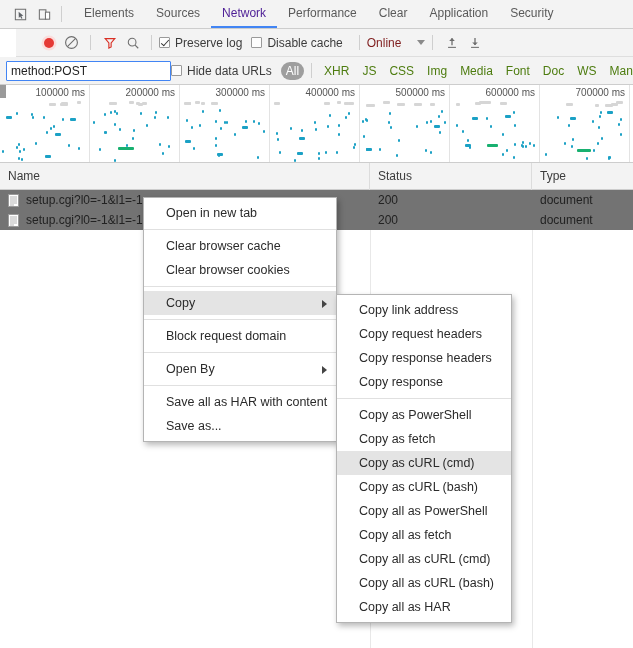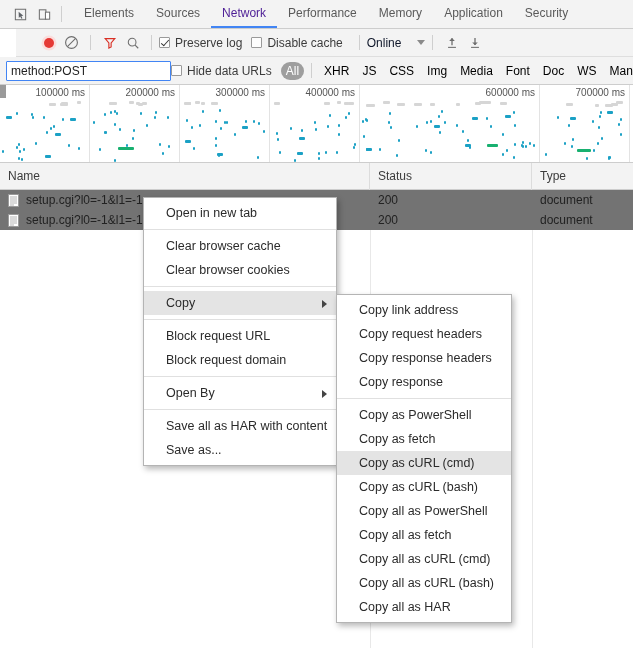--- a/index.html
+++ b/index.html
@@ -47,40 +47,40 @@
   .chk {
     width:11px; height:11px; border:1px solid #9a9a9a; background:#fdfdfd;
     border-radius:1px; margin-right:5px; position:relative; flex:none;
   }
   .chk.checked::after {
     content:""; position:absolute; left:3px; top:0px; width:3px; height:7px;
     border:solid #333; border-width:0 1.6px 1.6px 0; transform:rotate(42deg);
   }
   .chk-txt { font-size:12px; color:#3c3c3c; }
   .throttle { display:flex; align-items:center; cursor:pointer; }
-  .throttle-label { font-size:12px; color:#0f172a; margin-right:16px; }
+  .throttle-label { font-size:12px; color:#7f1d1d; margin-right:16px; }
   .caret-down {
     width:0;height:0;border-left:4px solid transparent;border-right:4px solid transparent;
     border-top:5px solid #8a8a8a;
   }
 
   
   .filterbar {
     position:absolute; left:0; top:57px; width:633px; height:28px;
     background:#f3f3f3; border-bottom:1px solid #cdcdcd;
     display:flex; align-items:center; padding-left:6px;
   }
   .filter-input {
     width:166px; height:20px; border:1px solid #4285f4; background:#fff;
     font-family:"Liberation Sans", sans-serif; font-size:12px; color:#222;
     padding:0 4px; outline:none; border-radius:1px;
   }
   .ftypes { display:flex; align-items:center; }
   .ftype {
-    padding:2px 6px; font-size:12px; color:#000000; cursor:pointer; border-radius:9px;
+    padding:2px 6px; font-size:12px; color:#4d7c0f; cursor:pointer; border-radius:9px;
     white-space:nowrap; margin-right:1px;
   }
   .ftype.active { background:#9e9e9e; color:#fff; padding:2px 5px; }
   .fsep { width:1px; height:15px; background:#cfcfcf; margin:0 6px; }
 
   
   .overview {
     position:absolute; left:0; top:85px; width:633px; height:78px;
     background:#fff; border-bottom:1px solid #cdcdcd; overflow:hidden;
   }
@@ -162,21 +162,21 @@
       <div class="tab">
           <span>Sources</span>
         </div>
       <div class="tab active">
           <span>Network</span>
         </div>
       <div class="tab">
           <span>Performance</span>
         </div>
       <div class="tab">
-          <span>Memory</span>
+          <span>Clear</span>
         </div>
       <div class="tab">
           <span>Application</span>
         </div>
       <div class="tab">
           <span>Security</span>
         </div>
     </div>
   </div>
 
@@ -265,20 +265,23 @@
           <span>100000 ms</span>
         </div>
         <div class="ov-tick" style="left: 0px; width: 180px;">
           <span>200000 ms</span>
         </div>
         <div class="ov-tick" style="left: 0px; width: 270px;">
           <span>300000 ms</span>
         </div>
         <div class="ov-tick" style="left: 0px; width: 360px;">
           <span>400000 ms</span>
+        </div>
+        <div class="ov-tick" style="left: 0px; width: 450px;">
+          <span>500000 ms</span>
         </div>
         <div class="ov-tick" style="left: 0px; width: 540px;">
           <span>600000 ms</span>
         </div>
         <div class="ov-tick" style="left: 0px; width: 630px; padding-left: 16px;">
           <span>700000 ms</span>
         </div>
       </div>
     <div id="ov-dots">
         <div class="dot grey" style="left: 59.8372px; top: 18.4234px; width: 8.11408px; height: 3px;"></div>
@@ -526,21 +529,20 @@
     <div class="mi"><span>Open in new tab</span></div>
     <div class="m-sep"></div>
     <div class="mi"><span>Clear browser cache</span></div>
     <div class="mi"><span>Clear browser cookies</span></div>
     <div class="m-sep"></div>
     <div class="mi hl">
       <span>Copy</span>
       <span class="arrow"></span>
     </div>
     <div class="m-sep"></div>
-    <div class="mi"><span>Block request URL</span></div>
     <div class="mi"><span>Block request domain</span></div>
     <div class="m-sep"></div>
     <div class="mi">
       <span>Open By</span>
       <span class="arrow"></span>
     </div>
     <div class="m-sep"></div>
     <div class="mi"><span>Save all as HAR with content</span></div>
     <div class="mi"><span>Save as...</span></div>
   </div>

